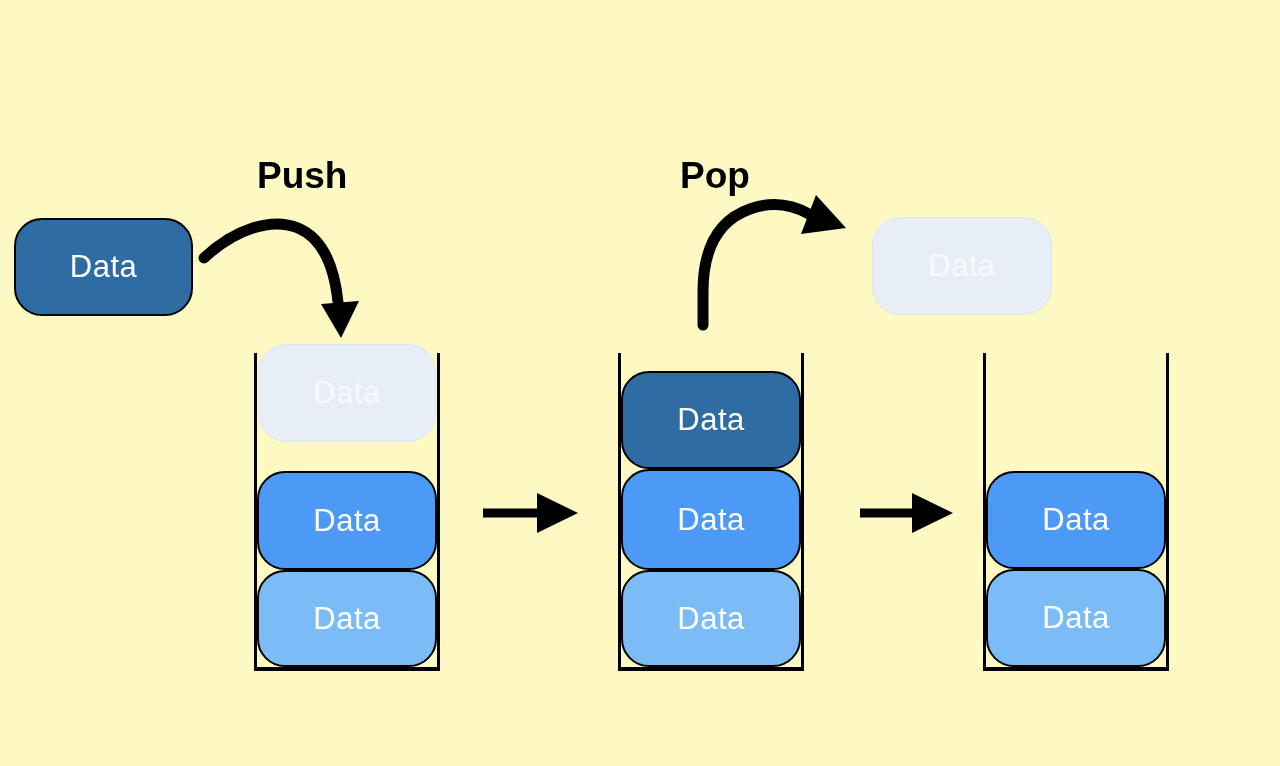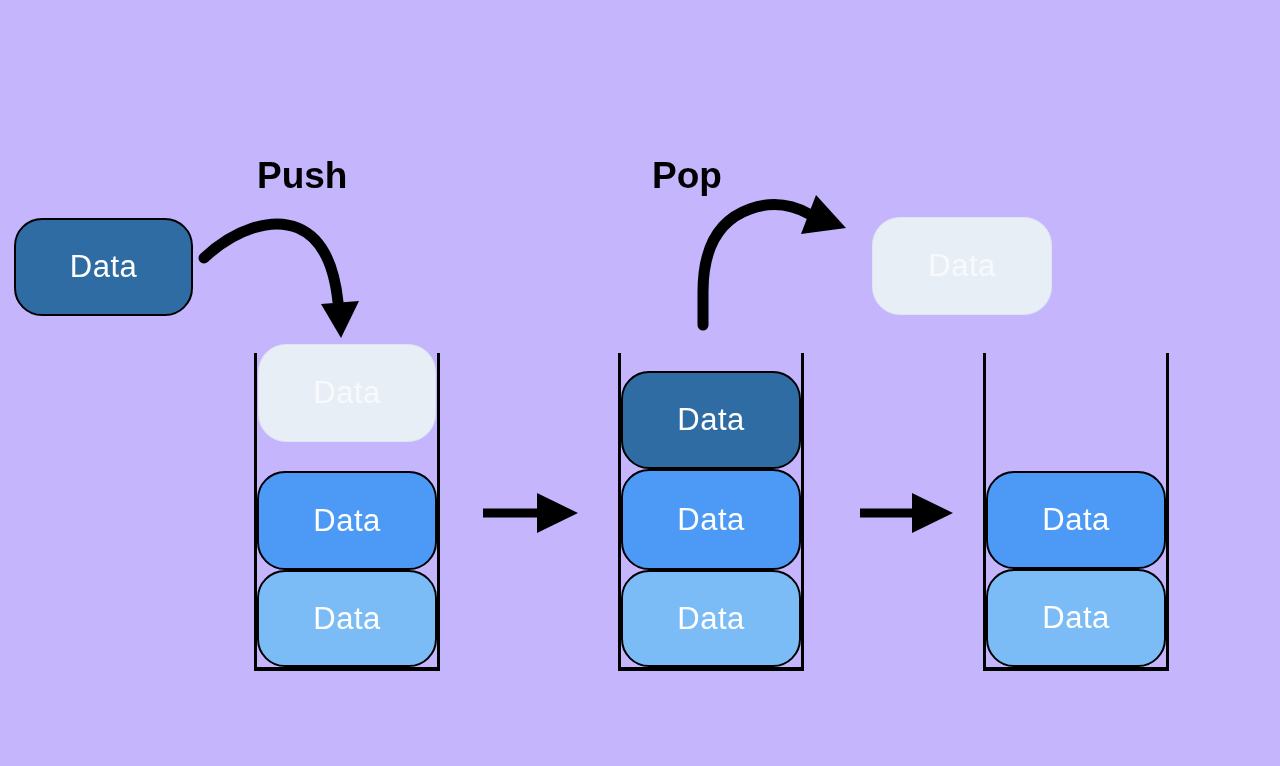--- a/index.html
+++ b/index.html
@@ -4,33 +4,33 @@
 <style>
   html, body {
     margin: 0;
     padding: 0;
     background: #ffffff;
   }
   .canvas {
     position: relative;
     width: 1280px;
     height: 766px;
-    background: #c4b5fd;
+    background: #fef9c3;
     font-family: "Liberation Sans", sans-serif;
     overflow: hidden;
   }
   .op-label {
     position: absolute;
     font-size: 37px;
     font-weight: 700;
     color: #000000;
     white-space: nowrap;
   }
   #push-label { left: 257px; top: 155px; }
-  #pop-label  { left: 652px; top: 155px; }
+  #pop-label  { left: 680px; top: 155px; }
 
   .stack-walls {
     position: absolute;
     box-sizing: border-box;
     border-left: 3px solid #000000;
     border-right: 3px solid #000000;
     border-bottom: 4px solid #000000;
     width: 186px;
     height: 318px;
     top: 353px;

